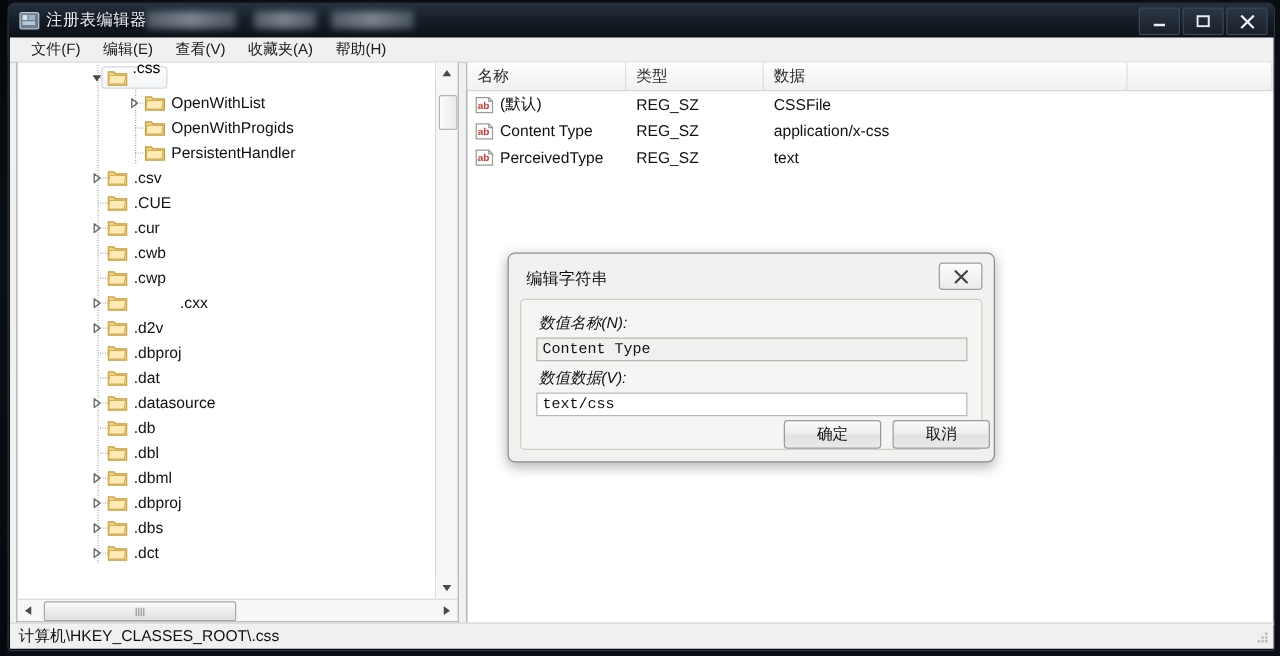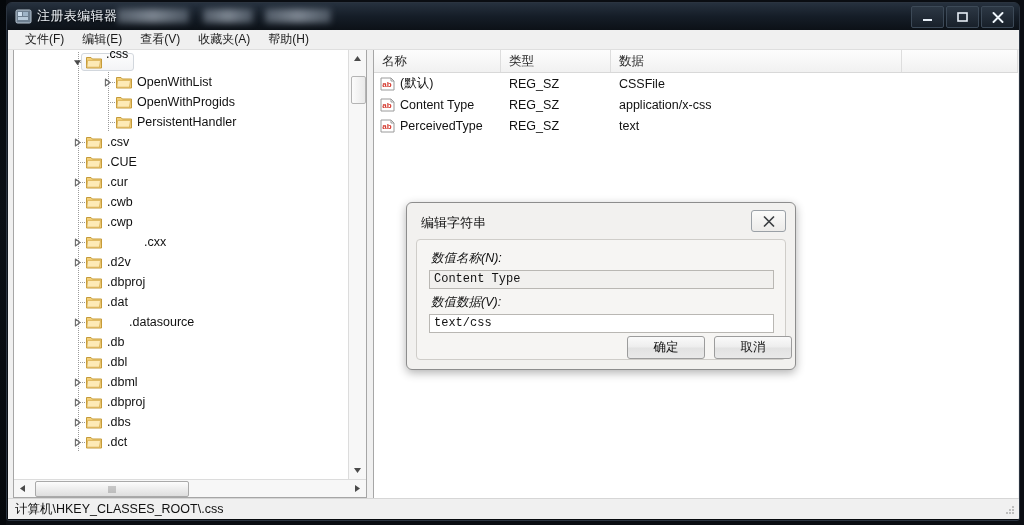--- a/index.html
+++ b/index.html
@@ -562,21 +562,21 @@
                   <svg width="11" height="11" viewBox="0 0 11 11">
                     <path d="M3.4 2 L8 5.5 L3.4 9 Z" fill="none" stroke="#6e6e6e" stroke-width="1.1" stroke-linejoin="round"></path>
                   </svg>
                 </span>
                 <span style="position:absolute;left:72px;top:3px;">
                   <svg class="folder" viewBox="0 0 16 14">
                     <path d="M0.5 2.5 L5 2.5 L6.4 4 L15.5 4 L15.5 13 L0.5 13 Z" fill="#f3d07a" stroke="#c59b3a" stroke-width="1"></path>
                     <path d="M1.6 5.4 L14.6 5.4 L13.4 12.2 L0.9 12.2 Z" fill="#fdeab6" stroke="#d7ad50" stroke-width=".8"></path>
                   </svg>
                 </span>
-                <span class="tlabel" style="left:93px; top:0;margin-left:22px;">.datasource</span>
+                <span class="tlabel" style="left:93px; top:0;">.datasource</span>
               </div>
               <div class="trow">
                 <div class="vline" style="left:64px;"></div>
                 <div class="hline" style="left:64px; width:9px;"></div>
                 <span style="position:absolute;left:72px;top:3px;">
                   <svg class="folder" viewBox="0 0 16 14">
                     <path d="M0.5 2.5 L5 2.5 L6.4 4 L15.5 4 L15.5 13 L0.5 13 Z" fill="#f3d07a" stroke="#c59b3a" stroke-width="1"></path>
                     <path d="M1.6 5.4 L14.6 5.4 L13.4 12.2 L0.9 12.2 Z" fill="#fdeab6" stroke="#d7ad50" stroke-width=".8"></path>
                   </svg>
                 </span>

